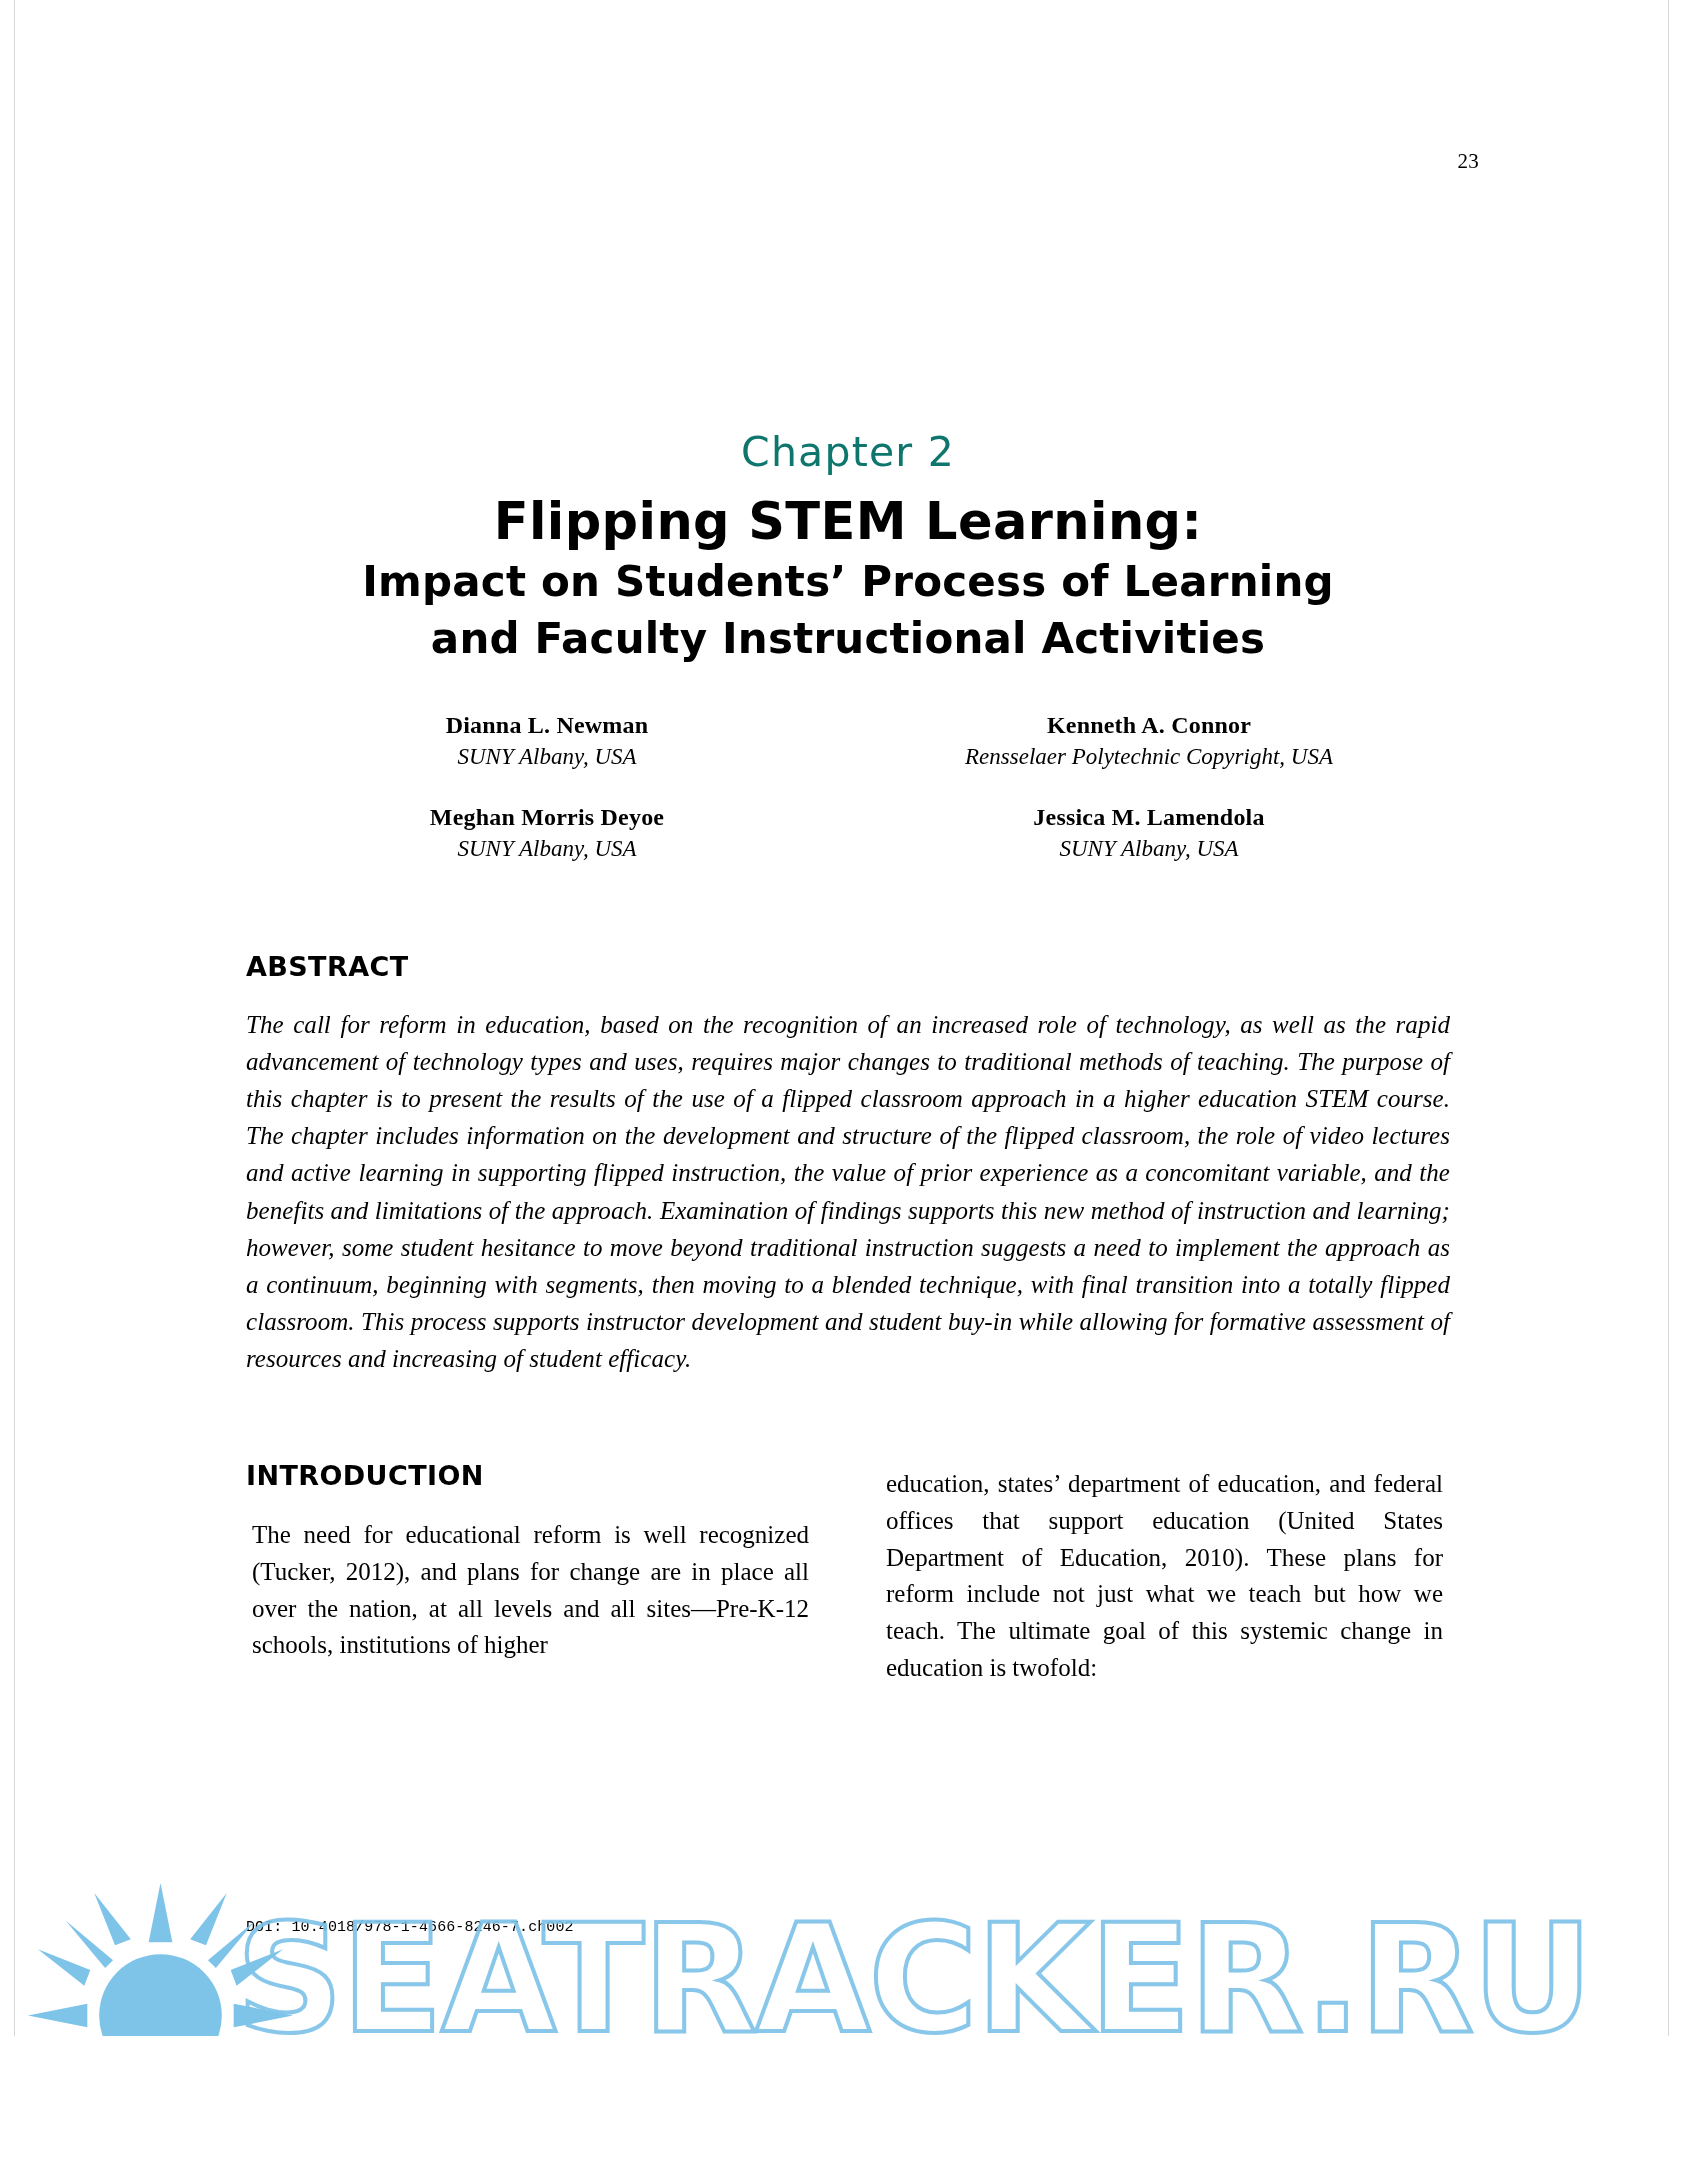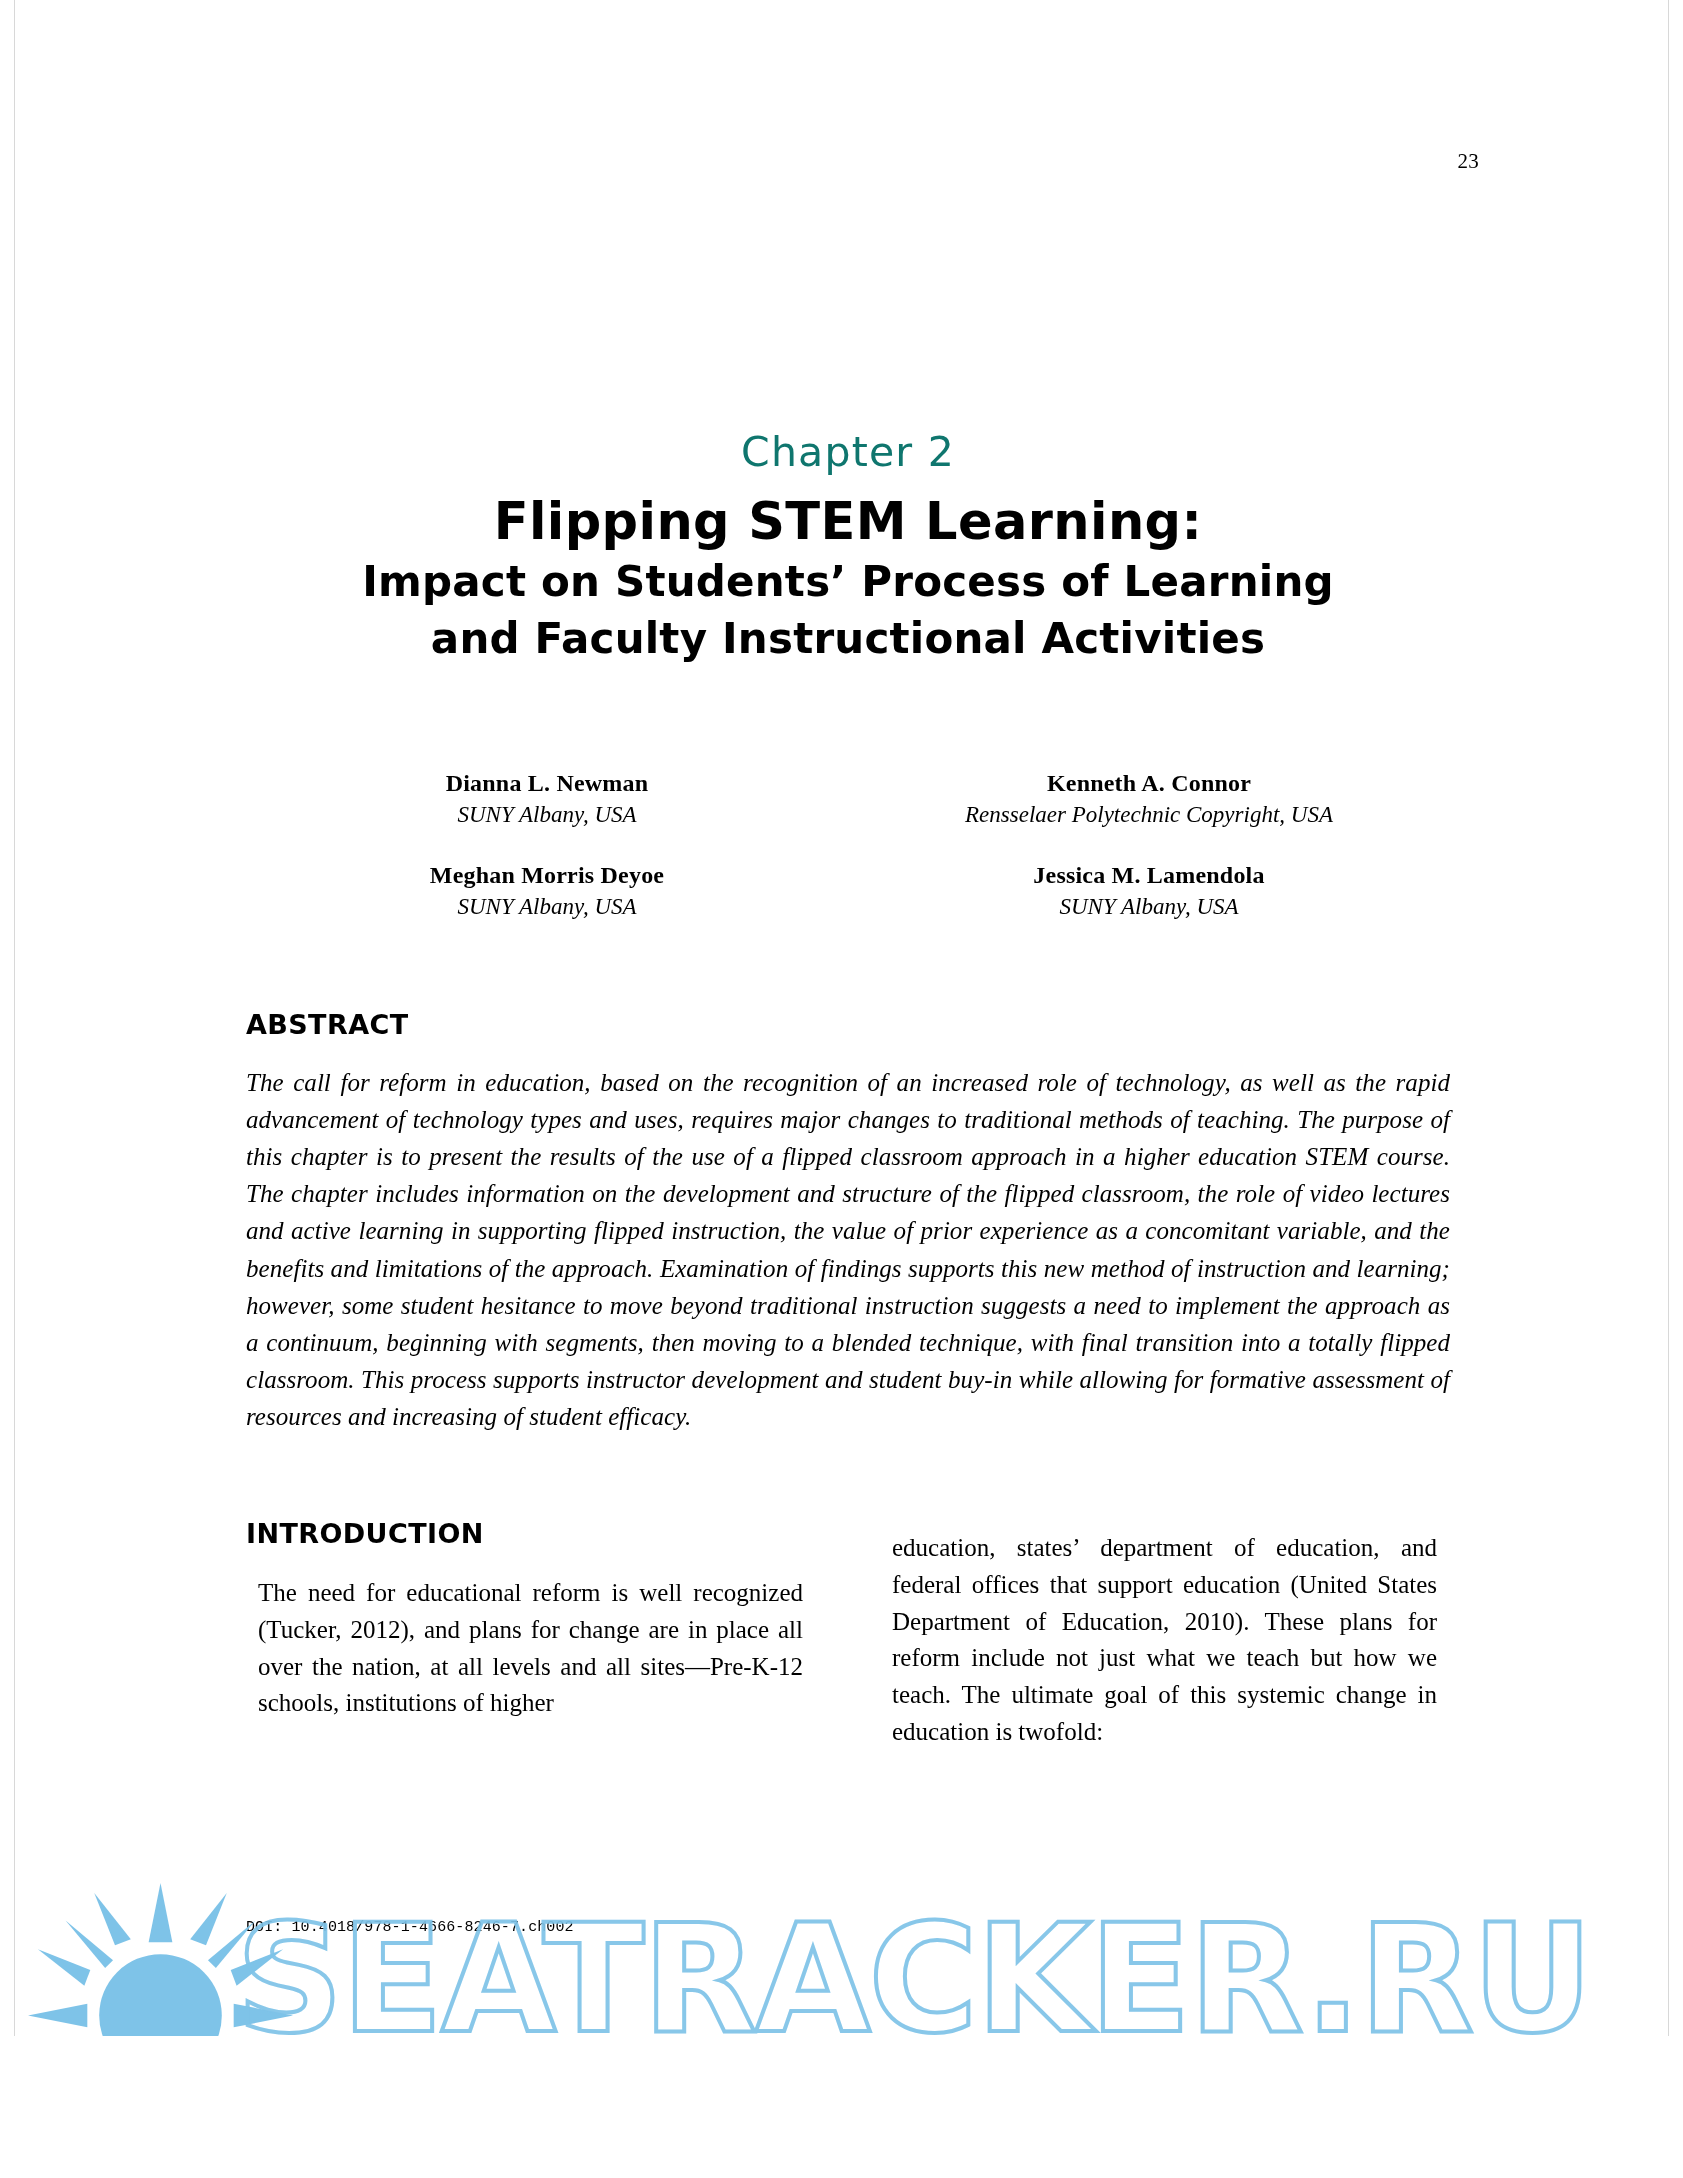--- a/index.html
+++ b/index.html
@@ -86,21 +86,21 @@
     text-align: center;
     font-family: "DejaVu Sans", sans-serif;
     font-size: 42px;
     font-weight: 600;
     letter-spacing: 0.2px;
     margin-top: 6px;
     line-height: 1.22;
   }
 
   .authors {
-    margin-top: 103px;
+    margin-top: 45px;
     display: flex;
     flex-direction: column;
     gap: 30px;
   }
   .author-row {
     display: flex;
     width: 100%;
   }
   .author-cell {
     flex: 1 1 50%;
@@ -145,21 +145,21 @@
 
   .columns {
     margin-top: 83px;
     display: flex;
     gap: 65px;
   }
   .col {
     width: 569px;
   }
   .col p {
-    margin: 12px;
+    margin: 6px;
     font-family: "Liberation Serif", serif;
     font-size: 25px;
     line-height: 1.47;
     text-align: justify;
     text-justify: inter-word;
   }
   #intro-heading {
     margin-bottom: 26px;
   }
 

